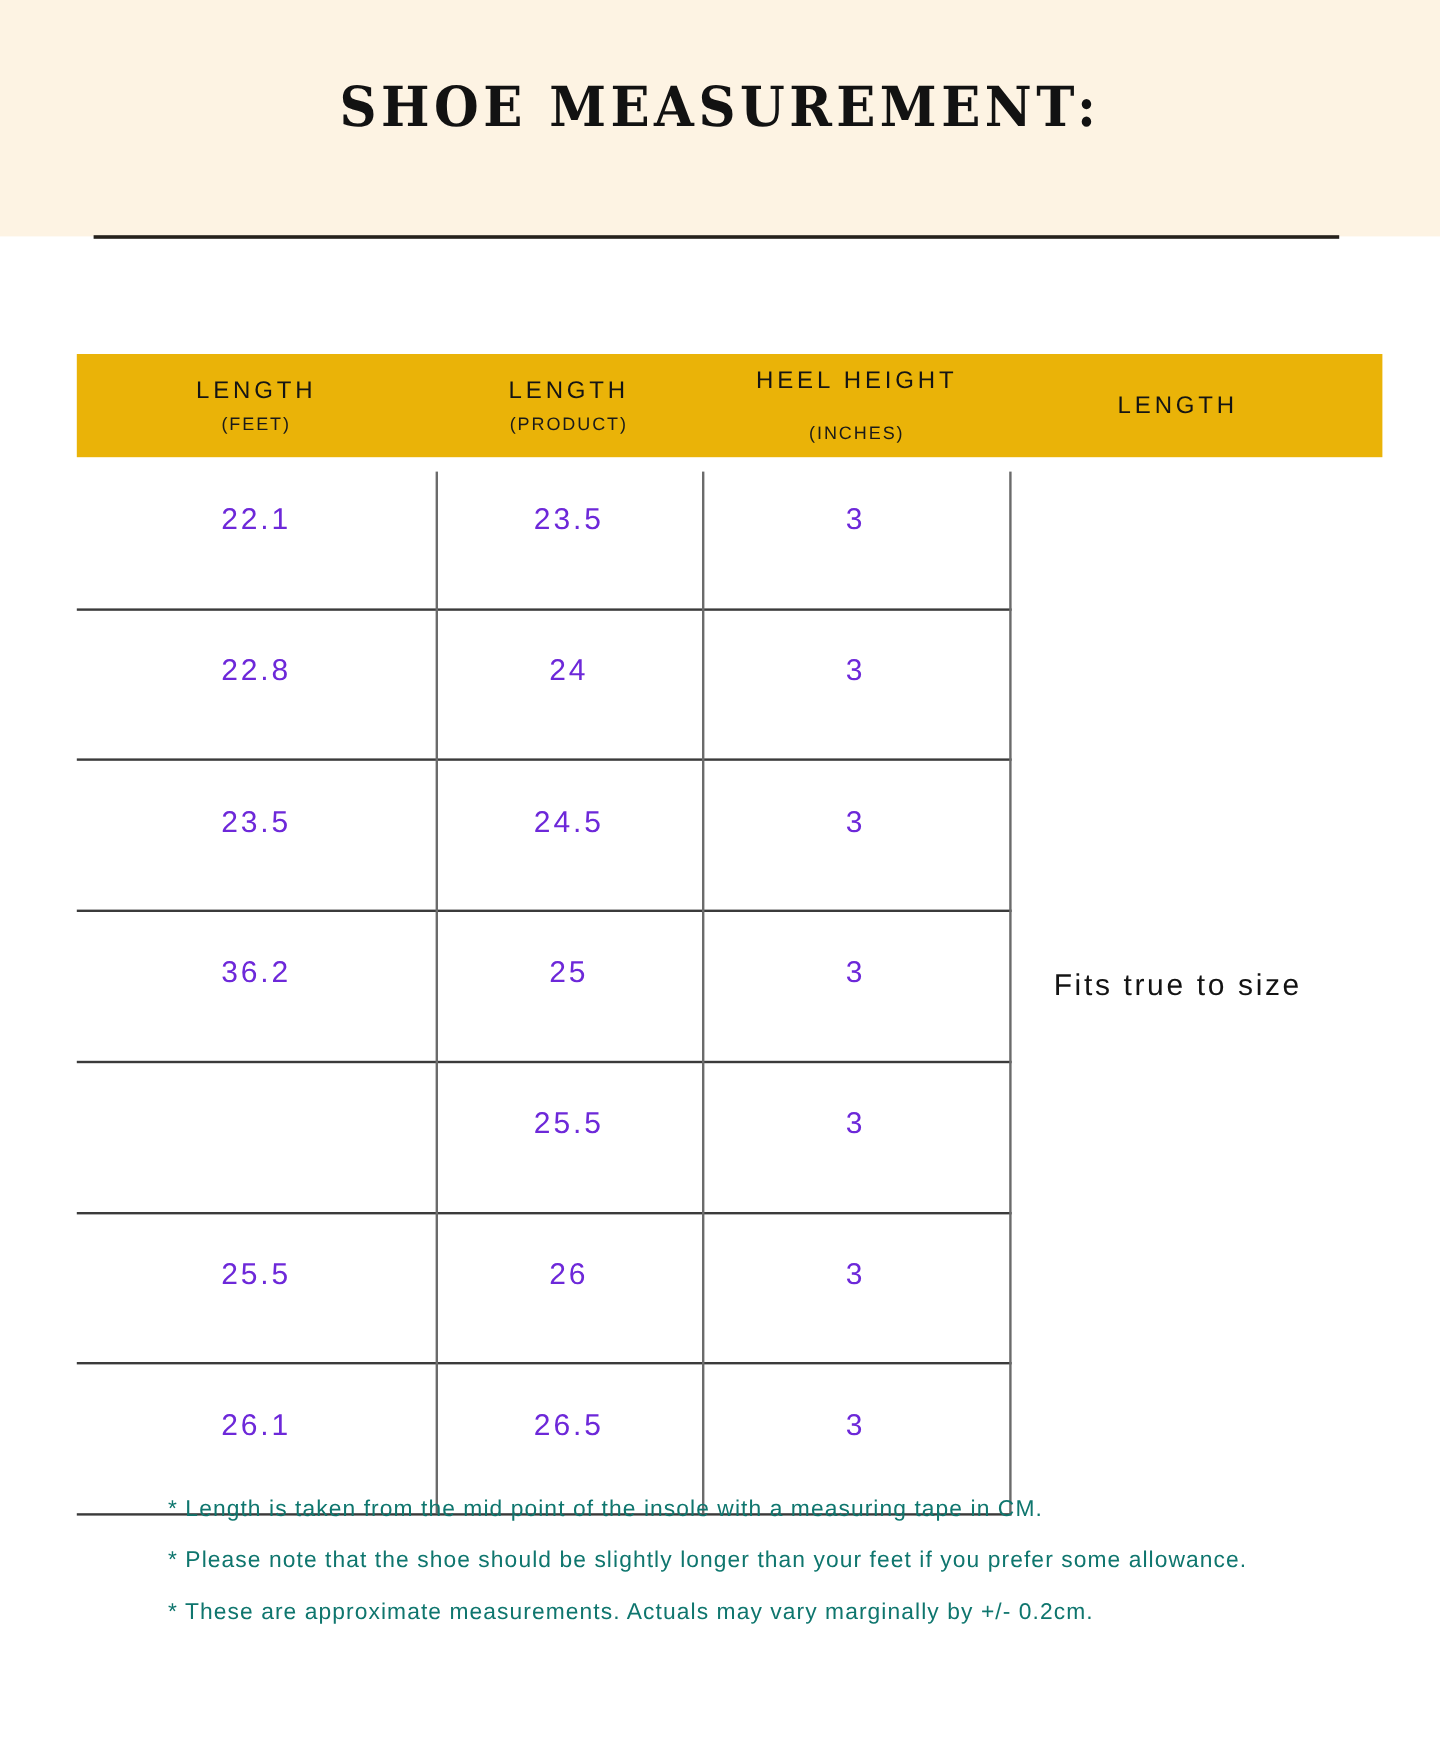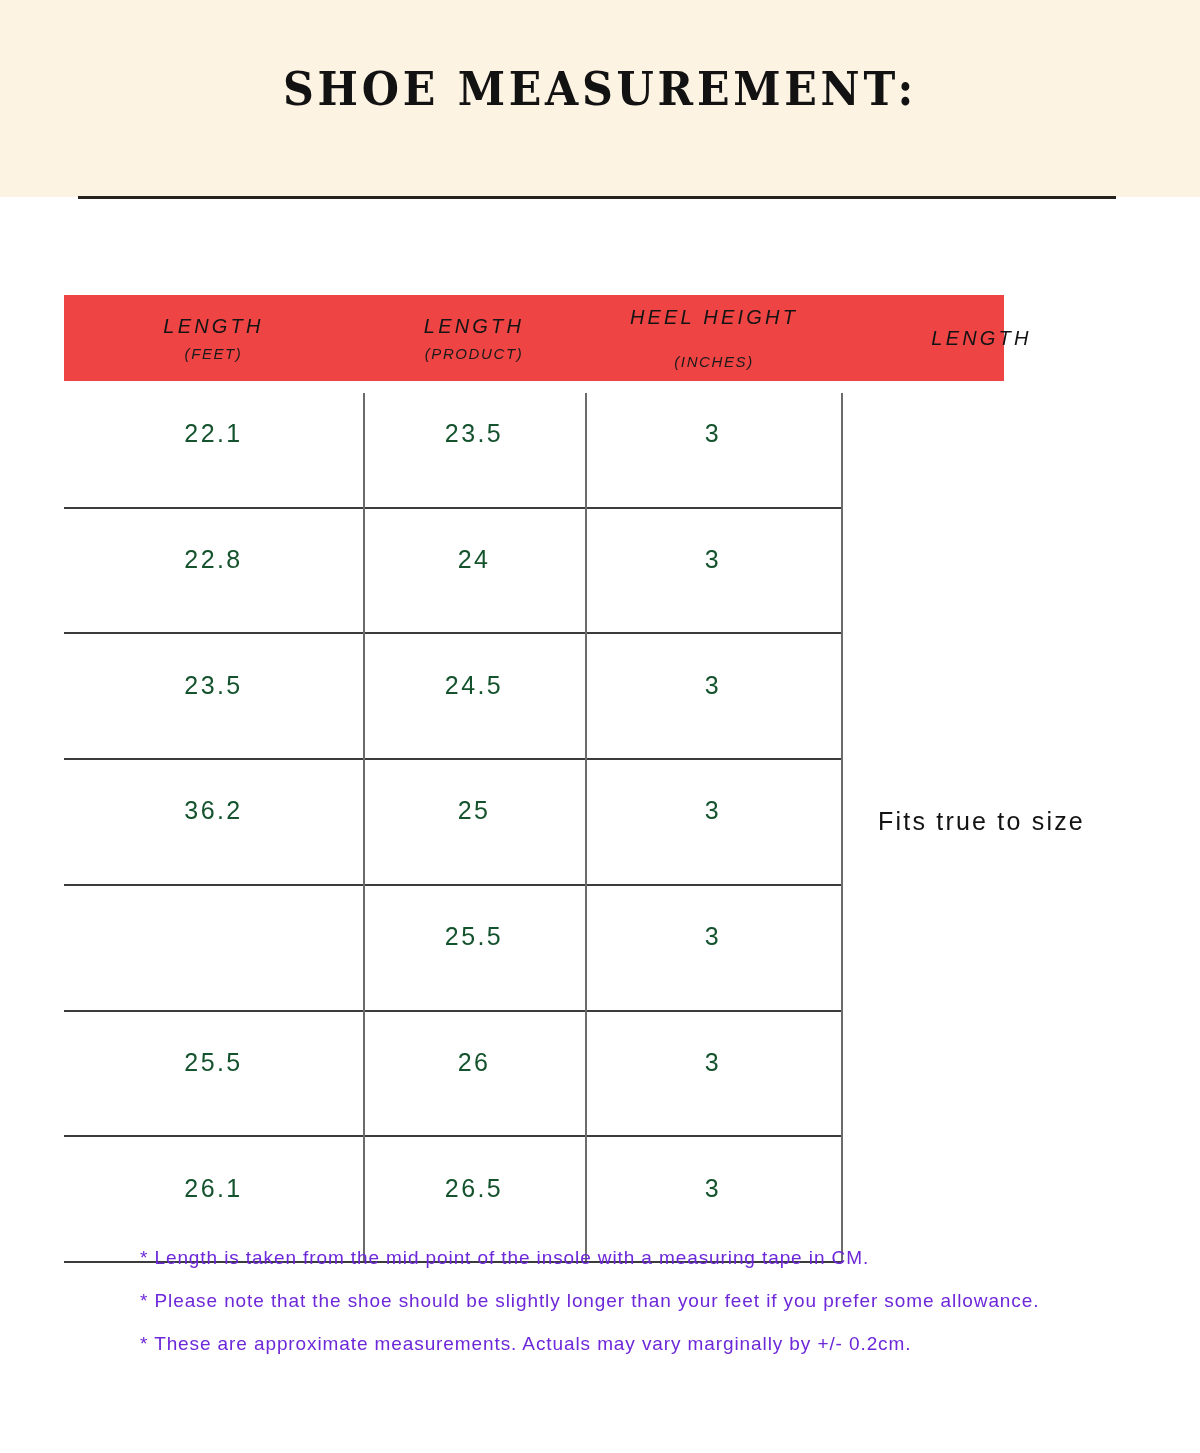--- a/index.html
+++ b/index.html
@@ -53,24 +53,23 @@
   
   .table-wrap {
     position: absolute;
     left: 64px;
     top: 295px;
     width: 1056px;
   }
 
   .col-head-band {
     position: relative;
-    width: 940px;
+    width: 1088px;
     height: 86px;
-    background: #ef4444;
-    font-style: italic;
+    background: #eab308;
   }
 
   .col-head {
     position: absolute;
     top: 0;
     height: 86px;
     display: flex;
     flex-direction: column;
     align-items: center;
     justify-content: center;
@@ -132,21 +131,21 @@
   .v2 { left: 521px; }
   .v3 { left: 777px; }
 
   .cell {
     position: absolute;
     display: flex;
     align-items: center;
     justify-content: center;
     font-size: 25px;
     letter-spacing: 2.4px;
-    color: #14532d;
+    color: #6d28d9;
     height: 105.7px;
   }
 
   .c-feet    { left: 0px;   width: 299px; }
   .c-product { left: 299px; width: 222px; }
   .c-heel    { left: 521px; width: 256px; }
 
   .sizing-value {
     position: absolute;
     left: 779px;
@@ -166,21 +165,21 @@
   .footnotes {
     position: absolute;
     left: 140px;
     top: 1248px;
     width: 1000px;
   }
 
   .footnote {
     font-size: 19px;
     letter-spacing: 0.9px;
-    color: #6d28d9;
+    color: #0f766e;
     line-height: 1.0;
     margin-bottom: 24px;
     white-space: nowrap;
   }
 </style>
 </head>
 <body>
 
 <div class="title-band"></div>
 <div class="page-title">SHOE MEASUREMENT:</div>

